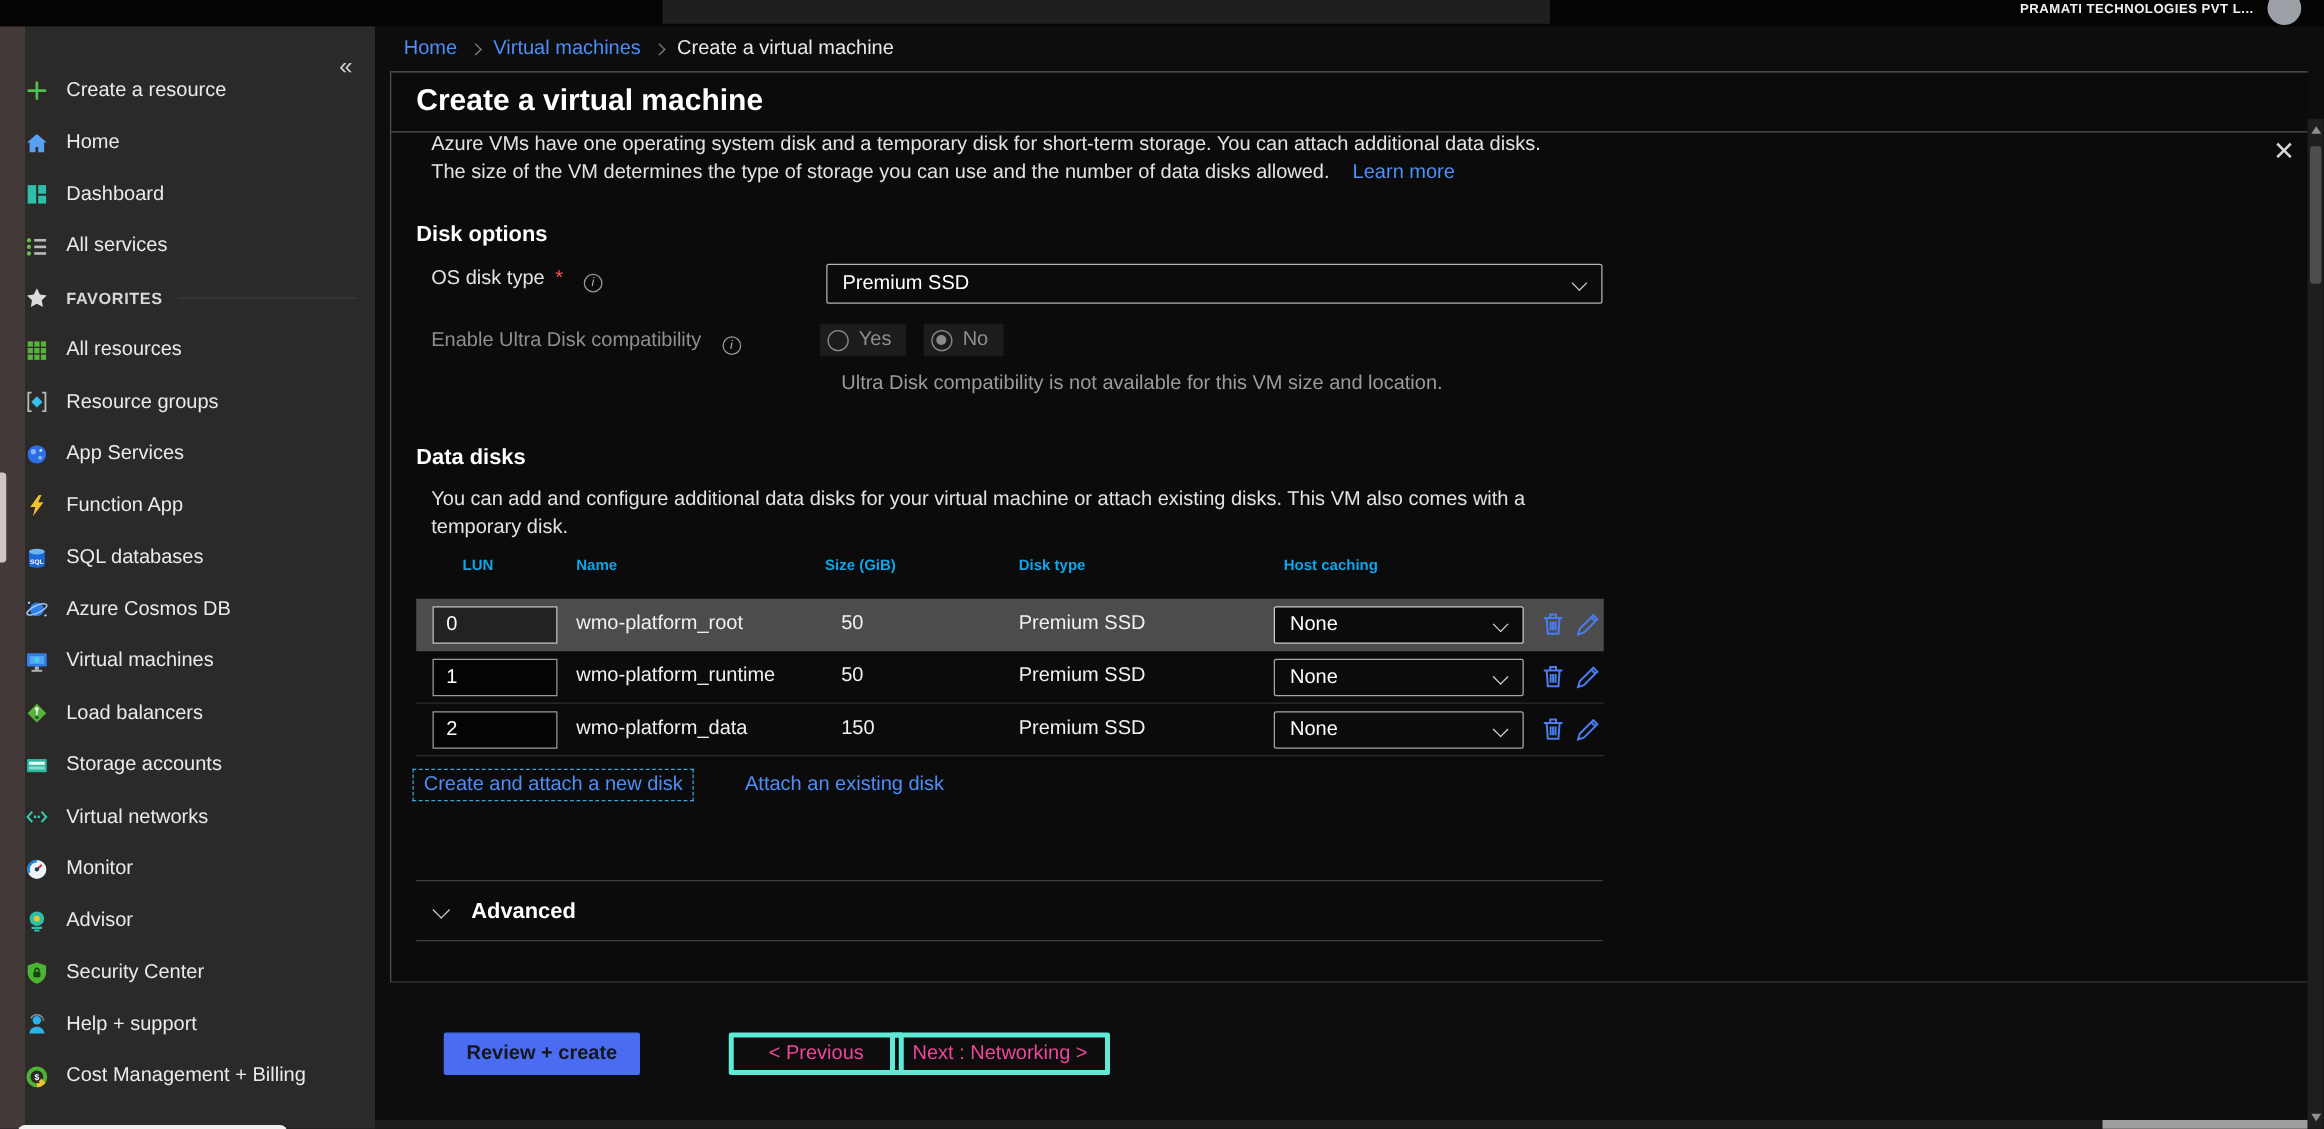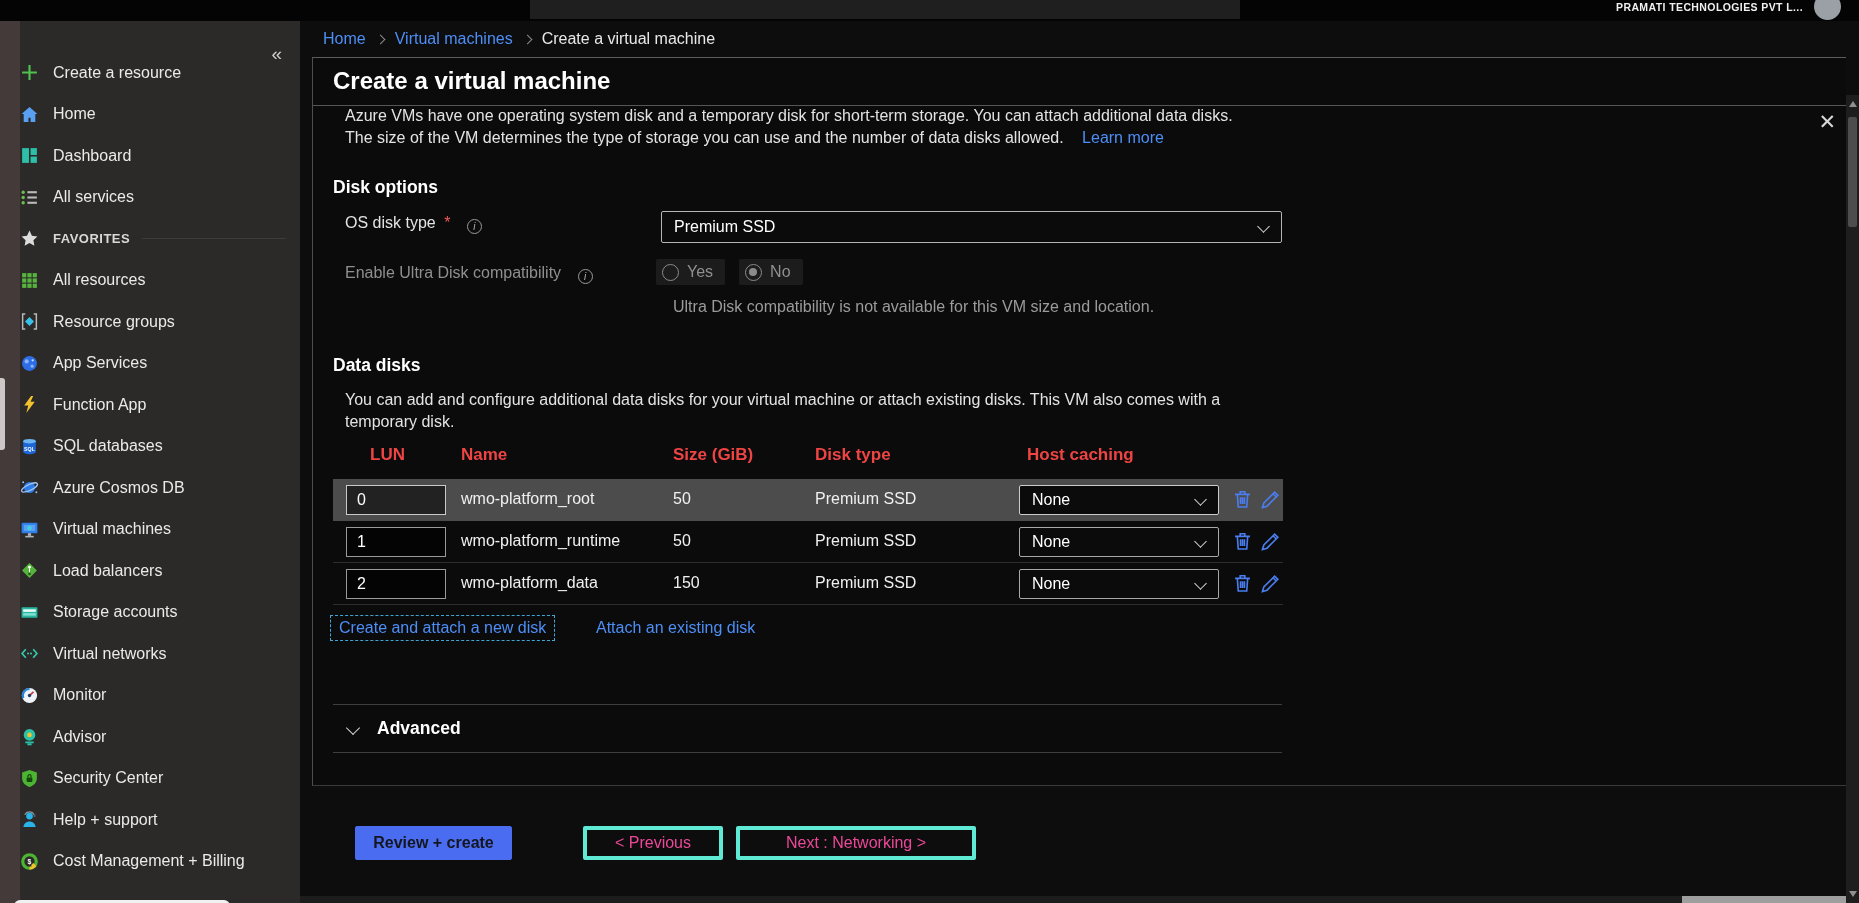--- a/index.html
+++ b/index.html
@@ -59,21 +59,21 @@
   .dd .chev { position:absolute; right:13px; top:10px; width:9px; height:9px;
               border-right:1.6px solid #d6d6d6; border-bottom:1.6px solid #d6d6d6; transform:rotate(45deg); }
 
   .radio-row { position:absolute; display:flex; gap:14px; }
   .radio-opt { display:flex; align-items:center; gap:8px; background:#1c1c1c; padding:4px 12px 4px 6px; border-radius:2px; }
   .radio { width:17px; height:17px; border:1.5px solid #8b8b8b; border-radius:50%; flex:0 0 17px; }
   .radio.sel::after { content:""; display:block; width:8px; height:8px; background:#8b8b8b; border-radius:50%; margin:3px; }
   .radio-lbl { font-size:16px; color:#8f8f8f; }
 
   .tbl-head { position:absolute; left:20px; width:950px; height:20px; }
-  .tbl-head span { position:absolute; font-size:17px; font-weight:bold; color:#ef4444; white-space:nowrap; }
+  .tbl-head span { position:absolute; font-size:12px; font-weight:bold; color:#0ea5e9; white-space:nowrap; }
   .disk-row { position:absolute; left:20px; width:950px; height:42px; }
   .disk-row.hi { background:#4c4c4c; }
   .disk-row.sep { border-bottom:1px solid #2d2d2d; }
   .cell { position:absolute; top:11px; font-size:16px; color:#f0f0f0; white-space:nowrap; }
   .lun-input { position:absolute; left:13px; top:6px; width:100px; height:30px; background:rgba(0,0,0,.55);
                border:1px solid #9a9a9a; color:#fff; font-size:16px; padding:0 10px; font-family:inherit; }
   .hi .lun-input { border-color:#c9c9c9; }
   .row-dd { left:686px; top:6px; width:200px; height:30px; border-color:#a8a8a8; position:absolute; }
   .hi .row-dd { border-color:#cccccc; }
   .act { position:absolute; top:9px; width:23px; height:23px; cursor:pointer; }
@@ -82,21 +82,21 @@
   .hr { position:absolute; left:20px; width:949px; height:1px; background:#3e3e3e; }
   .adv-chev { position:absolute; width:10px; height:10px; border-right:1.7px solid #cfcfcf; border-bottom:1.7px solid #cfcfcf; transform:rotate(45deg); cursor:pointer; }
   .adv-lbl { position:absolute; font-size:17.5px; font-weight:bold; color:#fff; cursor:pointer; }
 
   
   .btn { position:absolute; top:826px; height:34px; border-radius:2px; font-size:16px; display:flex;
          align-items:center; justify-content:center; cursor:pointer; white-space:nowrap; font-family:inherit; }
   .btn-primary { left:355px; width:157px; background:#4a6cf0; color:#14161f; font-weight:bold; border:1px solid #4a6cf0; }
   .btn-outline { background:transparent; border:4px solid #5eead4; color:#ec4899;text-align:center; }
   .btn-prev { left:583px; width:140px; }
-  .btn-next { left:736px; width:240px; }
+  .btn-next { left:712px; width:176px; }
 
   
   .vscroll { position:absolute; right:0; top:95px; width:13px; height:808px; background:#1e1e1e; }
   .vs-arrow { position:absolute; left:3px; width:0; height:0; border-left:4px solid transparent; border-right:4px solid transparent; }
   .vs-up { top:6px; border-bottom:6px solid #909090; }
   .vs-down { bottom:6px; border-top:6px solid #909090; }
   .vs-thumb { position:absolute; left:2px; top:22px; width:9px; height:110px; background:#4d4d4d; border-radius:2px; }
   .hscroll { position:absolute; left:300px; right:13px; top:896px; height:7px; background:#1c1c1c; }
   .hs-thumb { position:absolute; right:0; width:164px; height:7px; background:#9e9e9e; }
 
@@ -395,21 +395,21 @@
         </div>
         <div class="txt msg" style="left:348px; top:192px;">Ultra Disk compatibility is not available for this VM size and location.</div>
 
         <div class="h2" style="left:20px; top:249px;">Data disks</div>
         <div class="txt" style="left:20px; top:285px;">You can add and configure additional data disks for your virtual machine or attach existing disks. This VM also comes with a</div>
         <div class="txt" style="left:20px; top:307px;">temporary disk.</div>
 
         <div class="tbl-head" style="top:339px;">
           <span style="left:37px;">LUN</span>
           <span style="left:128px;">Name</span>
-          <span style="left:340px;">Size (GiB)</span>
+          <span style="left:327px;">Size (GiB)</span>
           <span style="left:482px;">Disk type</span>
           <span style="left:694px;">Host caching</span>
         </div>
 
         <div class="disk-row hi" style="top:373px;">
           <input class="lun-input" value="0" style="">
           <span class="cell" style="left:128px;">wmo-platform_root</span>
           <span class="cell" style="left:340px;">50</span>
           <span class="cell" style="left:482px;">Premium SSD</span>
           <div class="dd row-dd">

